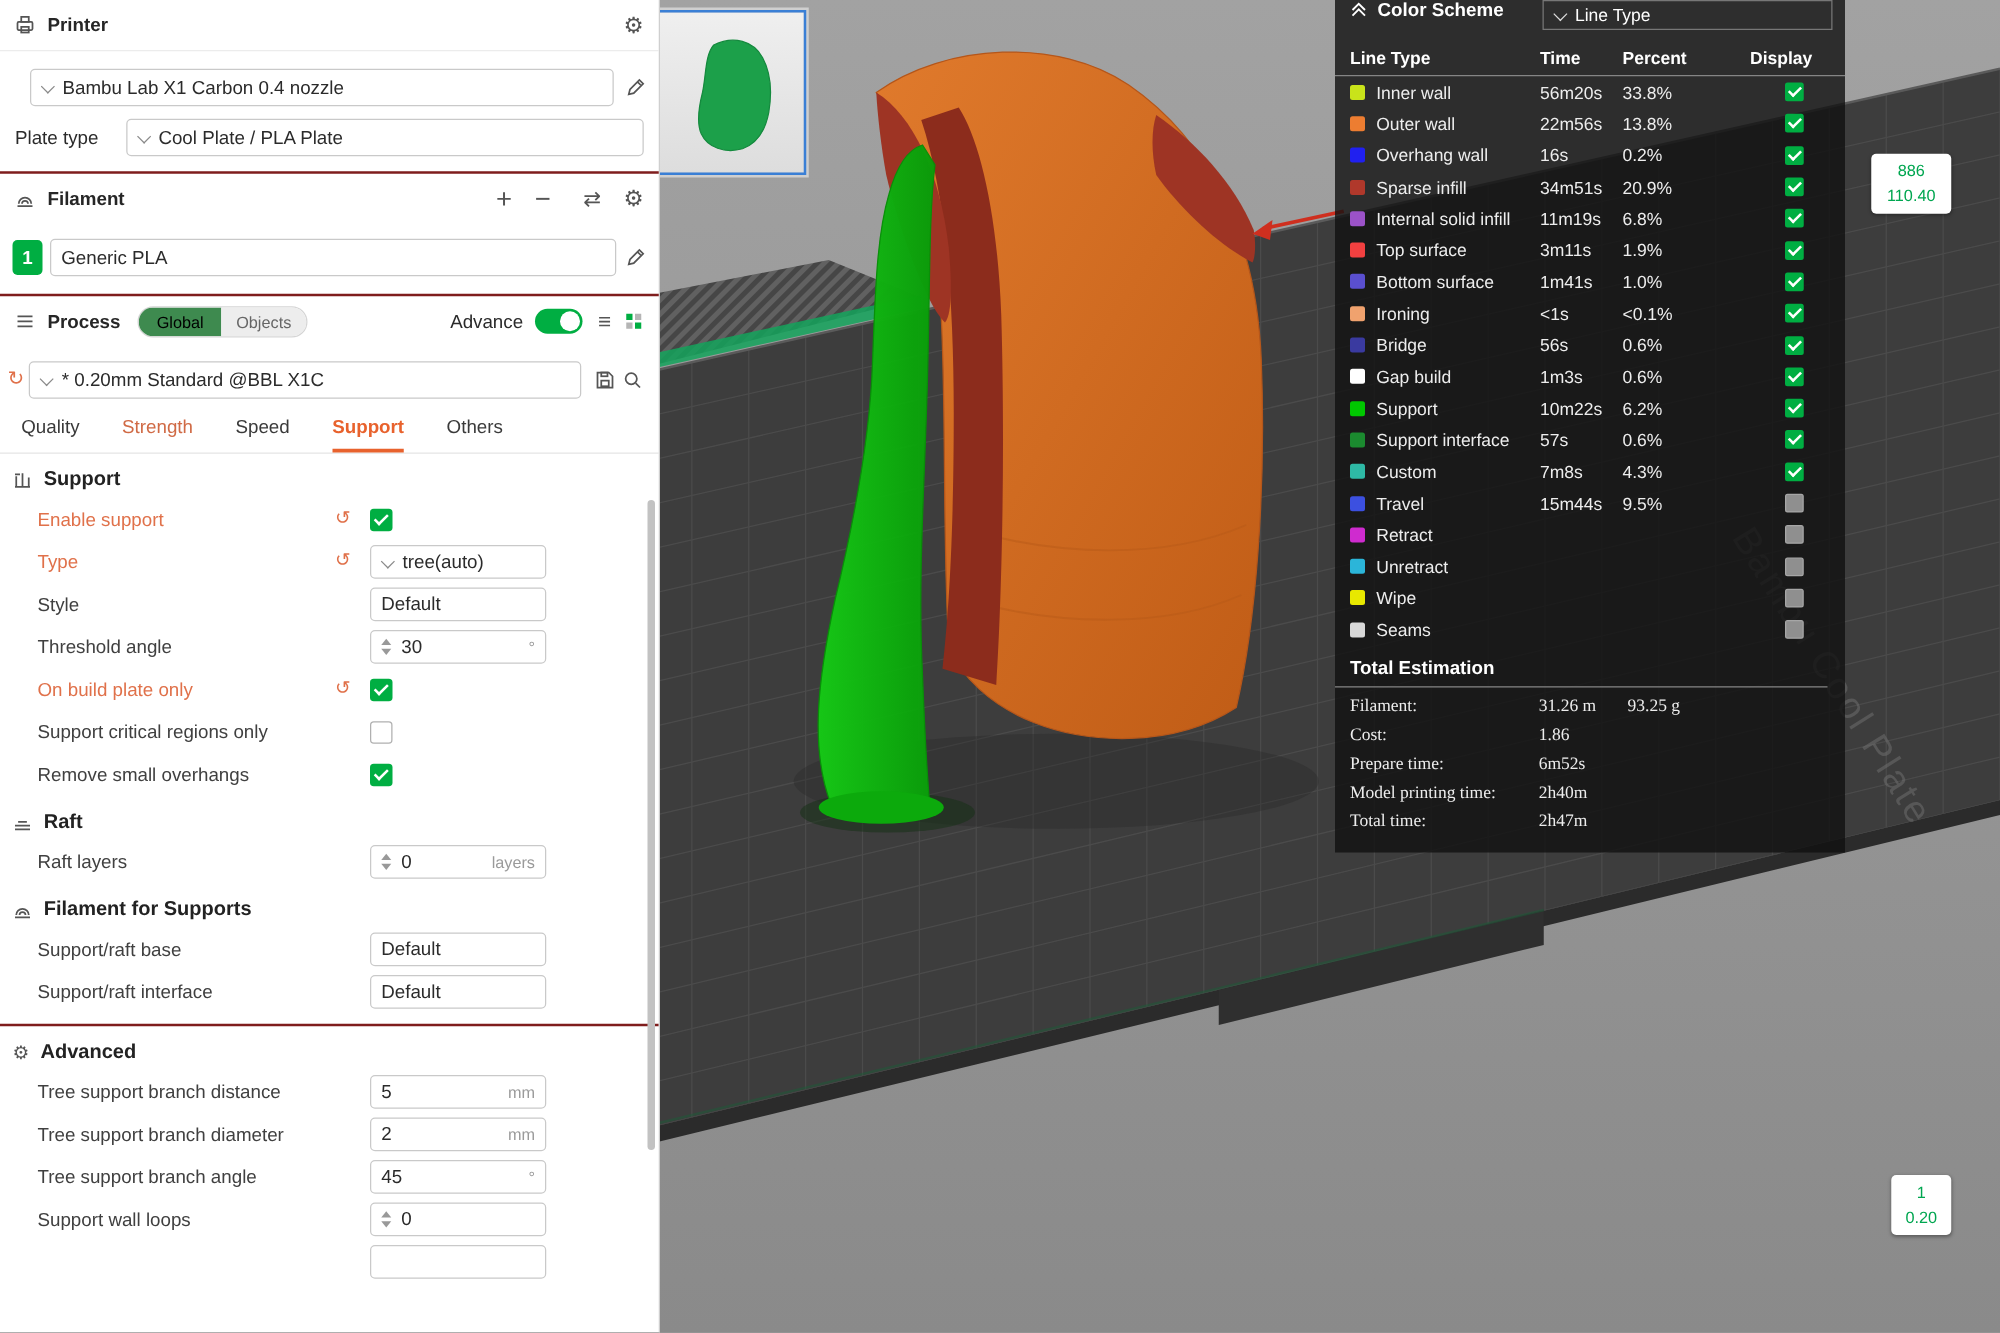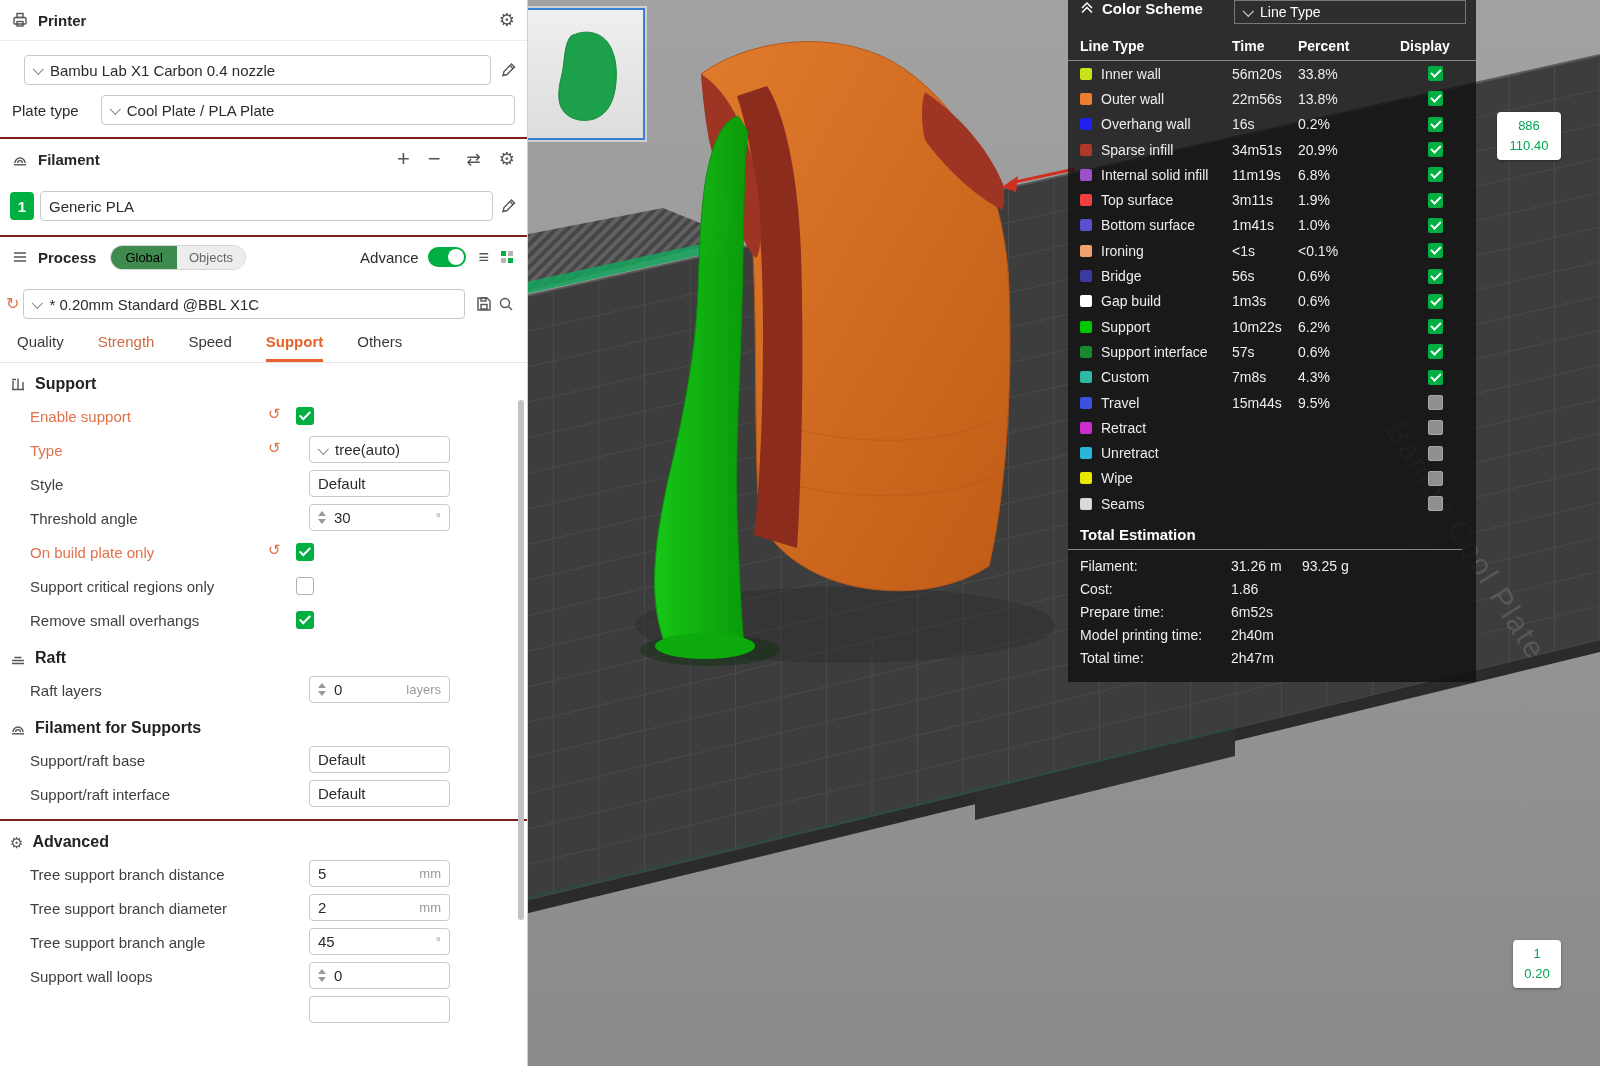--- a/index.html
+++ b/index.html
@@ -41,53 +41,53 @@
   .ghead{display:flex;align-items:center;padding:12px 12px 6px 10px;}
   .gtitle{font-weight:700;font-size:16px;margin-left:9px;color:#222;}
   .prow{position:relative;height:34px;padding-left:15px;}
   .plabel{position:absolute;left:30px;top:50%;transform:translateY(-50%);font-size:15px;color:#404040;white-space:nowrap;}
   .plabel.mod{color:#e0714a;}
   .reset{position:absolute;left:268px;top:6px;color:#e0714a;font-size:15px;cursor:pointer;}
   .cb{position:absolute;left:296px;top:8px;width:18px;height:18px;border-radius:3px;box-sizing:border-box;cursor:pointer;}
   .cb.on{background:#00ae42;}
   .cb.on::after{content:"";position:absolute;left:6px;top:2px;width:4px;height:9px;border:solid #fff;border-width:0 2.4px 2.4px 0;transform:rotate(45deg);}
   .cb.off{background:#fff;border:1px solid #b0b0b0;}
-  .ctrl{position:absolute;left:309px;top:3px;width:141px;height:27px;border:1px solid #c9c9c9;border-radius:4px;background:#fff;display:flex;align-items:center;padding:0 8px;box-sizing:border-box;font-size:15px;}
+  .ctrl{position:absolute;left:296px;top:3px;width:141px;height:27px;border:1px solid #c9c9c9;border-radius:4px;background:#fff;display:flex;align-items:center;padding:0 8px;box-sizing:border-box;font-size:15px;}
   .unit{margin-left:auto;color:#9a9a9a;font-size:13px;}
   .arrows{display:flex;flex-direction:column;gap:3px;margin-right:8px;flex:none;cursor:pointer;}
   .arr-up{width:0;height:0;border-left:4px solid transparent;border-right:4px solid transparent;border-bottom:5px solid #999;}
   .arr-dn{width:0;height:0;border-left:4px solid transparent;border-right:4px solid transparent;border-top:5px solid #999;}
   .vthumb{position:absolute;right:3px;top:400px;width:6px;height:520px;border-radius:3px;background:#c2c2c2;cursor:pointer;}
 
   
   .viewport{position:absolute;left:505px;top:0;width:1095px;height:1066px;}
   #scene{position:absolute;left:0;top:0;}
   .thumb-wrap{position:absolute;left:6px;top:6px;padding:2px;background:#cfcfcf;}
   .thumb{width:132px;height:132px;background:linear-gradient(#efefef,#dddddd);border:2px solid #3a7fd5;box-sizing:border-box;position:relative;cursor:pointer;}
   .tnum{position:absolute;left:5px;top:2px;font-size:13px;color:#555;}
 
   .ind{position:absolute;background:#fff;border-radius:4px;color:#00a650;text-align:center;font-size:13px;line-height:1.55;padding:4px 7px;box-shadow:0 1px 3px rgba(0,0,0,.35);z-index:6;}
-  .ind-top{left:992px;top:112px;min-width:50px;}
+  .ind-top{left:992px;top:123px;min-width:50px;}
   .ind-bottom{left:1008px;top:940px;min-width:34px;}
 
   
   .legend{position:absolute;left:563px;top:0;width:408px;height:682px;background:rgba(16,16,16,.8);color:#ededed;z-index:5;box-sizing:border-box;}
   .lg-head{display:flex;height:36px;padding:0 10px 0 12px;gap:8px;}
   .lg-title{font-weight:700;font-size:15px;color:#fff;}
   .lg-dd{margin-left:auto;width:232px;height:24px;background:#2e2e2e;border:1px solid #777;display:flex;align-items:center;padding:0 8px;box-sizing:border-box;font-size:14px;color:#fff;cursor:pointer;}
   .lg-cols{display:grid;grid-template-columns:152px 66px 92px 1fr;padding:2px 14px 6px 12px;font-weight:700;font-size:14px;border-bottom:1px solid #858585;color:#fff;}
   .lg-cols .cd{padding-left:10px;}
   .lrow{display:grid;grid-template-columns:21px 131px 66px 92px 1fr;align-items:center;height:25.3px;padding:0 14px 0 12px;font-size:14px;}
   .sw{width:12px;height:12px;border-radius:2px;display:inline-block;}
   .lc{width:15px;height:15px;border-radius:2px;margin-left:38px;position:relative;cursor:pointer;}
   .lc.on{background:#00ae42;}
   .lc.on::after{content:"";position:absolute;left:5px;top:1px;width:3.5px;height:8px;border:solid #fff;border-width:0 2px 2px 0;transform:rotate(45deg);}
   .lc.off{background:#8f8f8f;border:1px solid #a6a6a6;box-sizing:border-box;}
   .tot-head{font-weight:700;font-size:15px;color:#fff;padding:10px 12px 6px 12px;border-bottom:1px solid #858585;margin:0 14px 4px 0;}
-  .trow{display:grid;grid-template-columns:151px 71px 1fr;align-items:center;height:23px;padding:0 14px 0 12px;font-size:14px;}
+  .trow{display:grid;grid-template-columns:151px 71px 1fr;align-items:center;height:23px;padding:0 14px 0 12px;font-size:14px;font-family:Liberation Serif, serif;}
 </style>
 </head>
 <body>
 
 <aside class="sidebar">
 
   <div class="sec-head bb">
     <span class="i16">
         <svg width="16" height="16">
           <rect x="2" y="5.5" width="12" height="6.5" rx="1"></rect>

